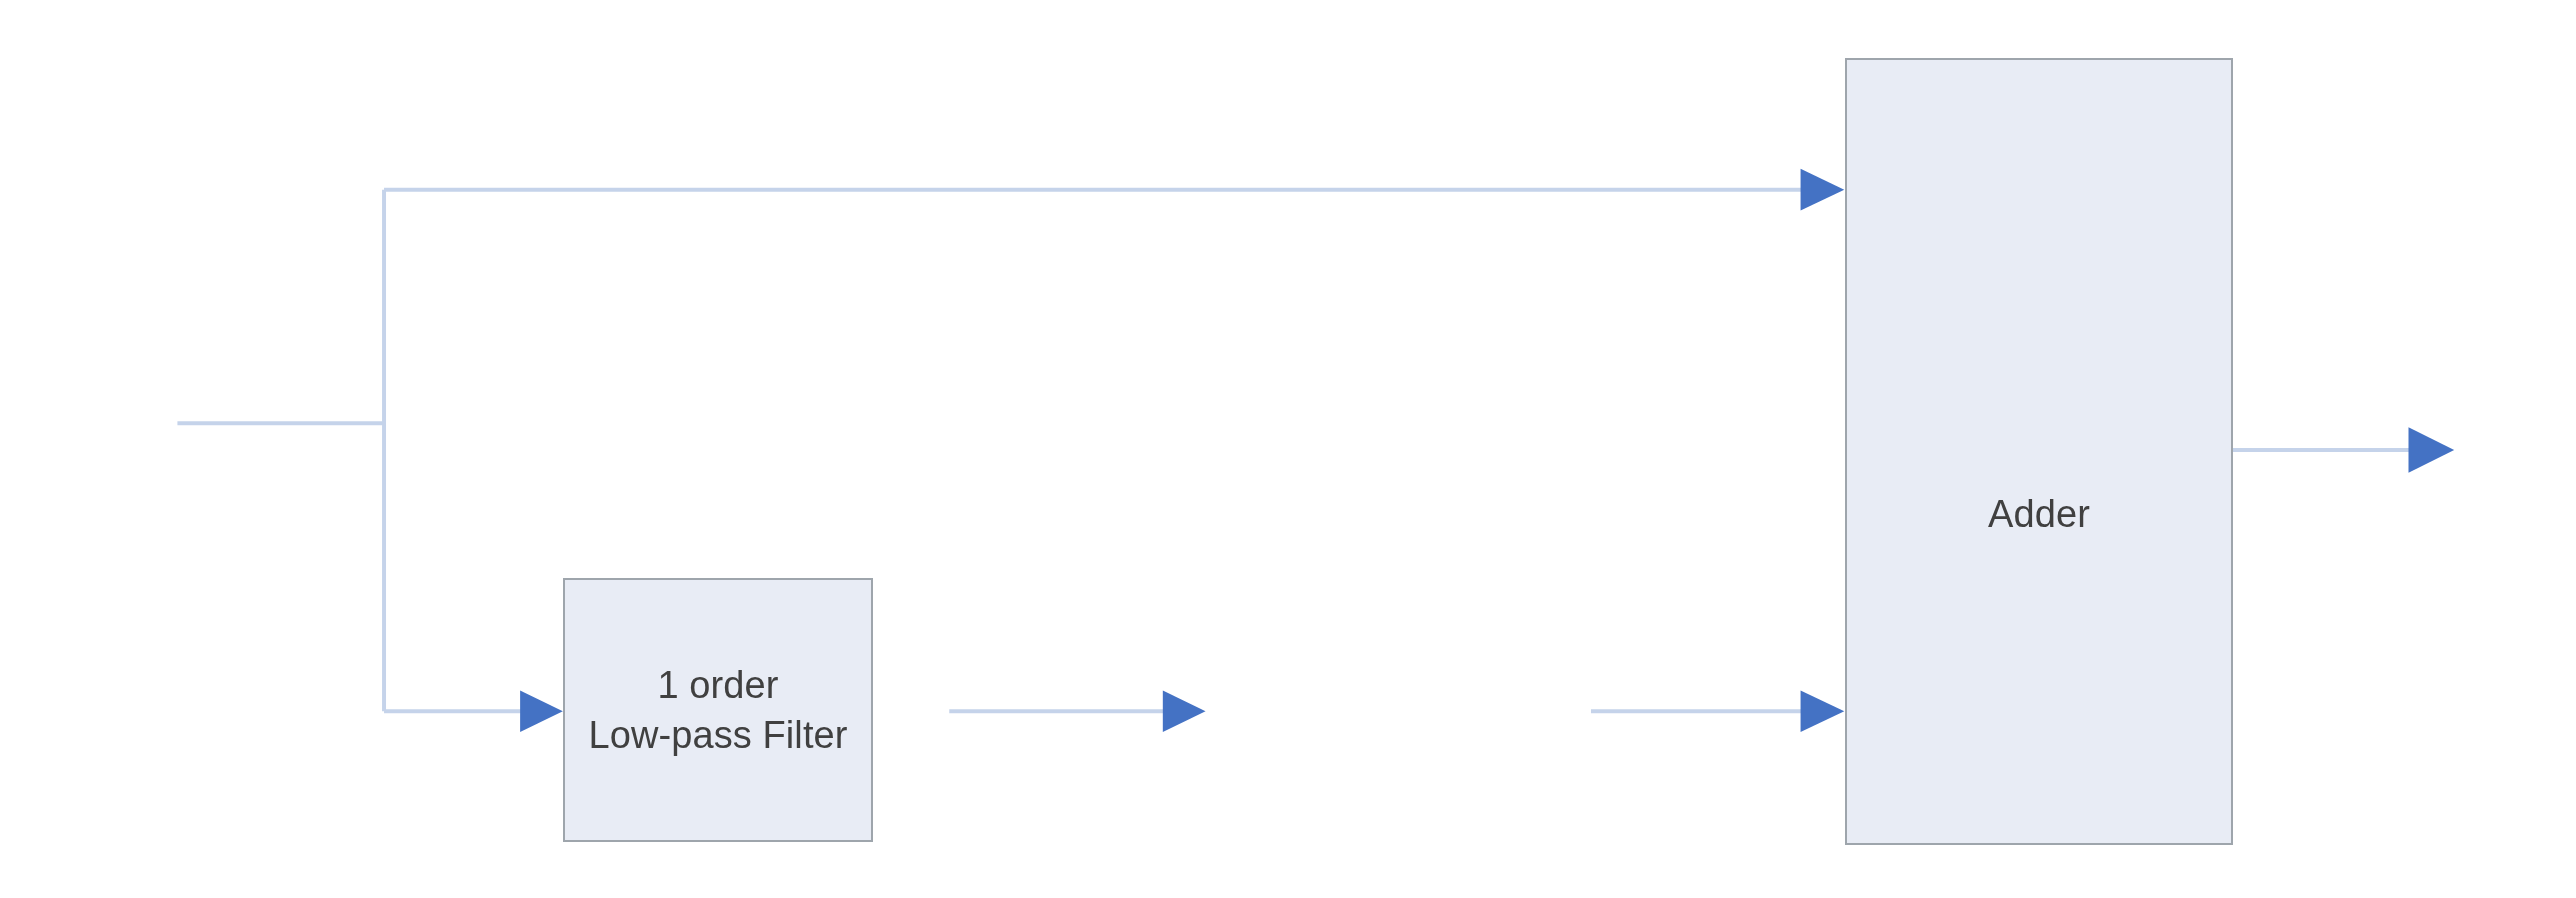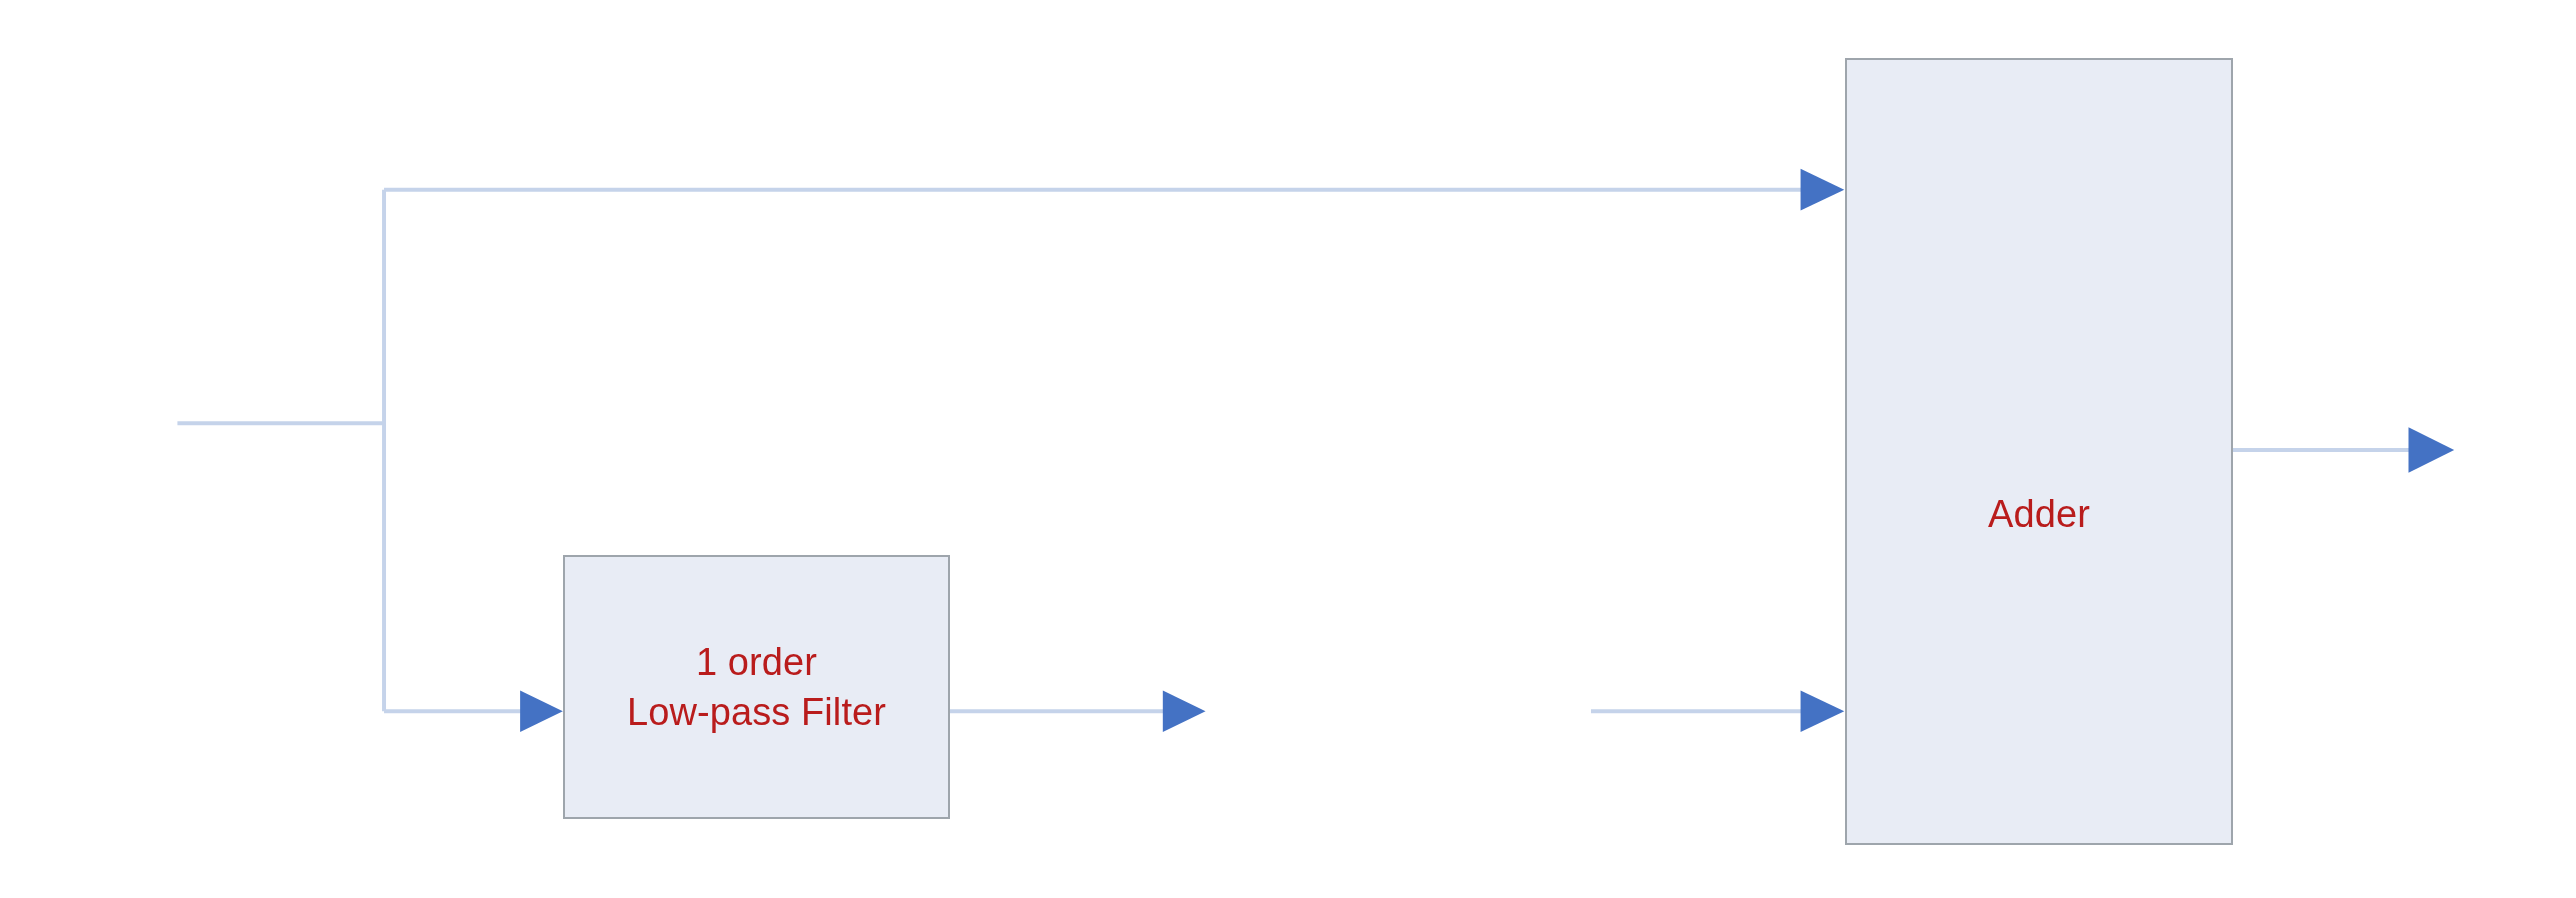--- a/index.html
+++ b/index.html
@@ -27,31 +27,31 @@
     position: absolute;
     box-sizing: border-box;
     background: #e8ecf5;
     border: 2px solid #9ea5ac;
     display: flex;
     align-items: center;
     justify-content: center;
     text-align: center;
   }
   .node-label {
-    color: #b91c1c;
+    color: #404040;
     font-size: 38px;
     line-height: 1.32;
     letter-spacing: 0.1px;
     white-space: pre-line;
     font-family: "Liberation Sans", sans-serif;
   }
   #node-lowpass {
     left: 563px;
-    top: 555px;
-    width: 387px;
+    top: 578px;
+    width: 310px;
     height: 264px;
   }
   #node-scaler {
     left: 1206px;
     top: 579px;
     width: 386px;
     height: 264px;
   }
   #node-adder {
     left: 1845px;

